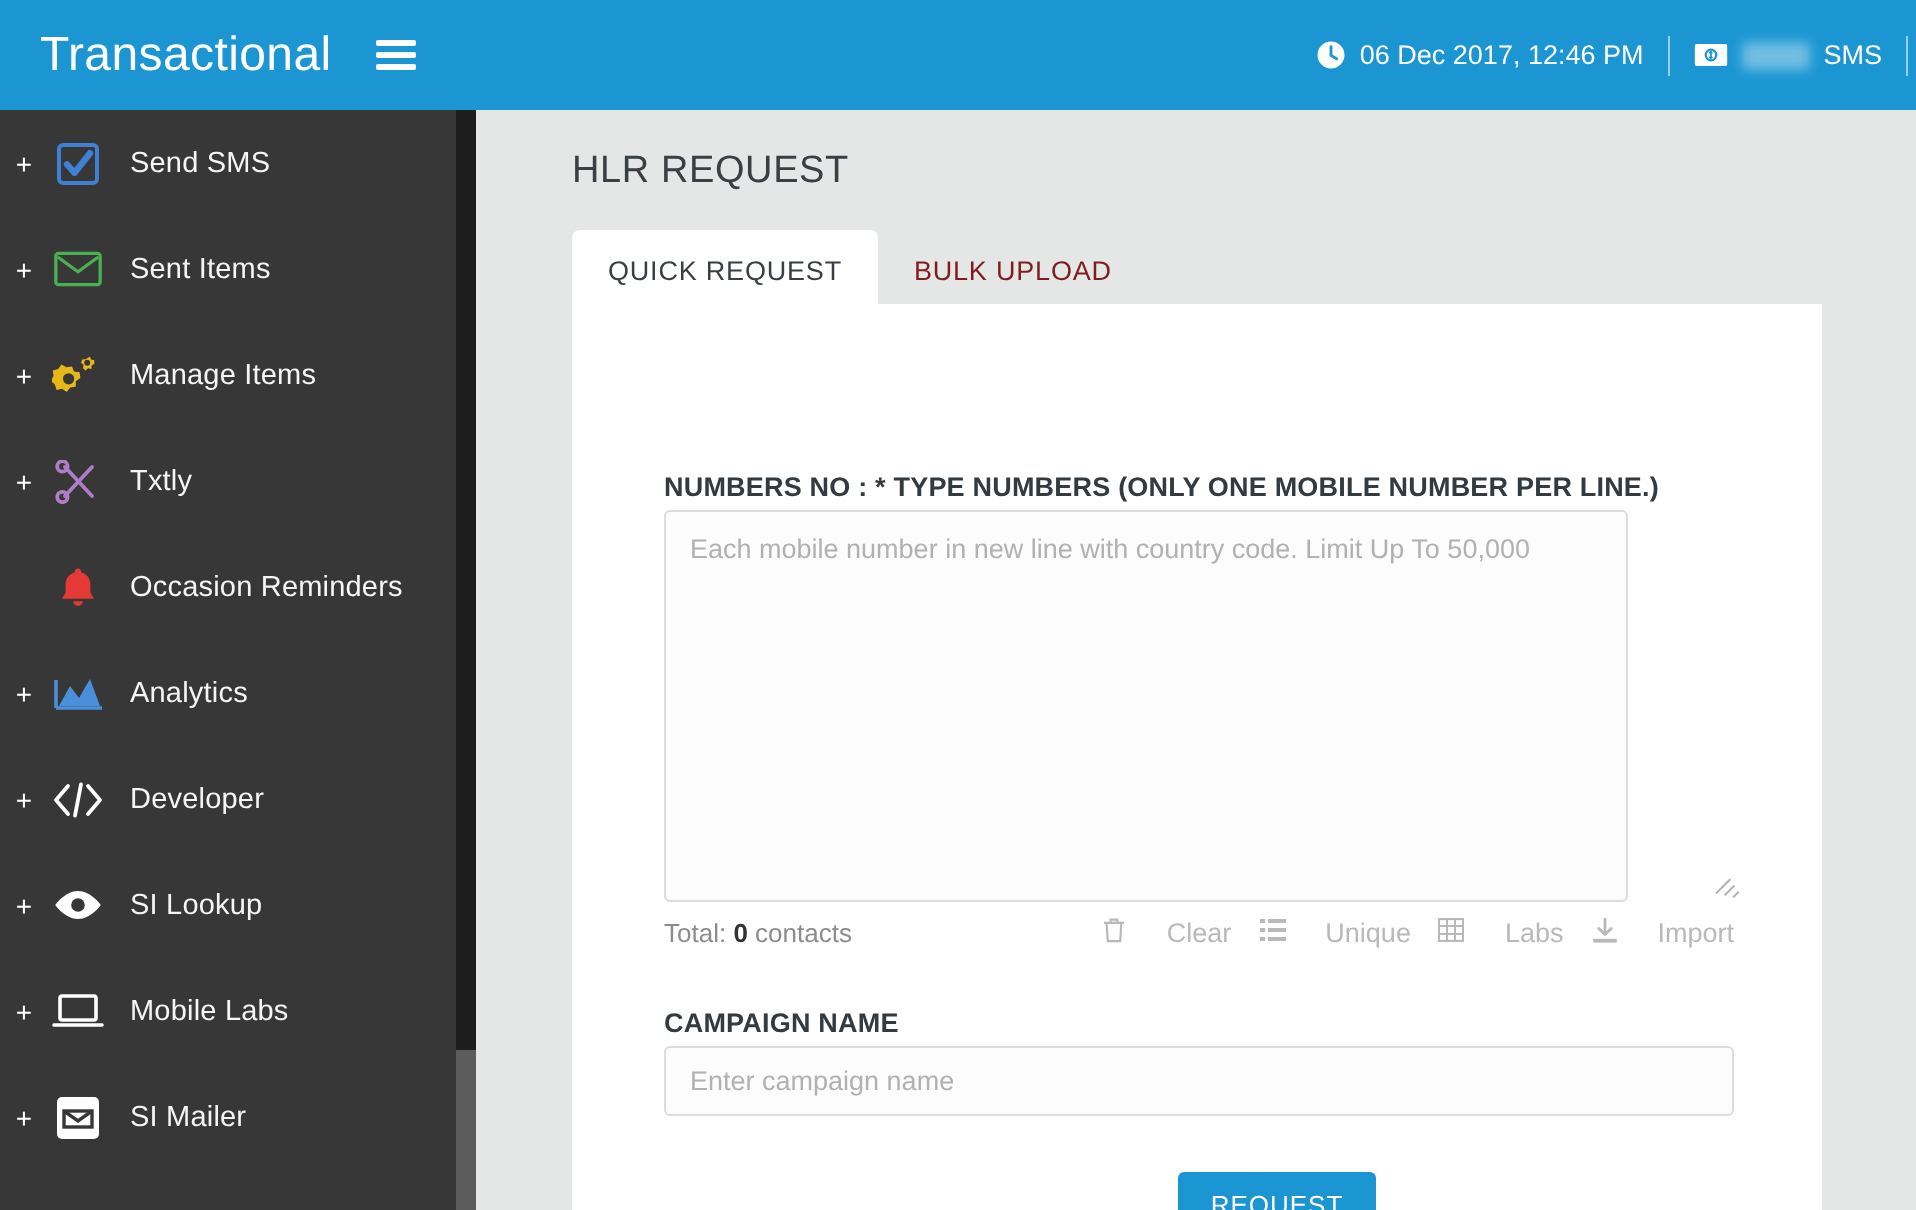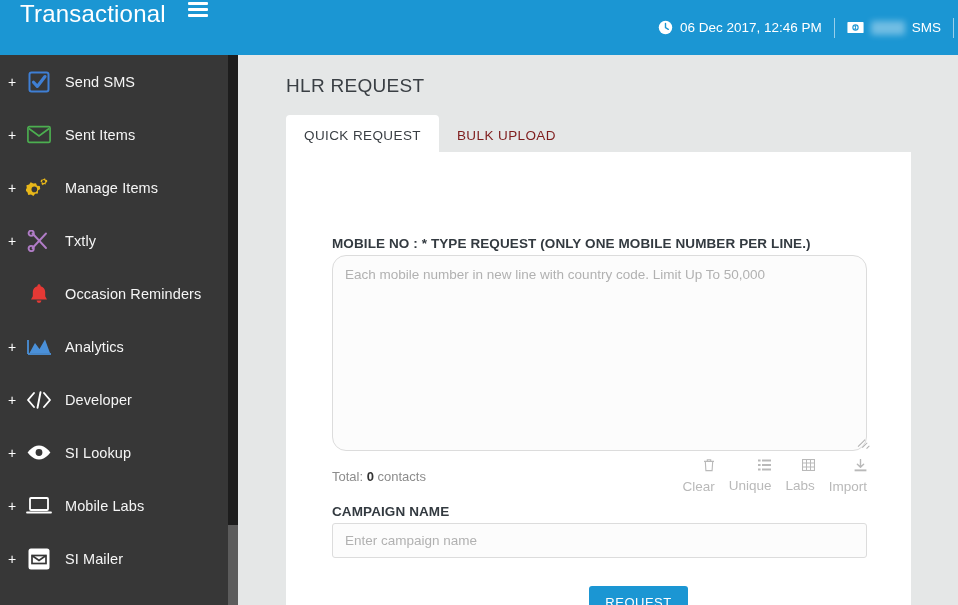--- a/index.html
+++ b/index.html
@@ -8,21 +8,21 @@
     overflow: hidden;
     font-family: "Liberation Sans", sans-serif;
     background: #e5e7e7;
   }
 
   
   .topbar {
     position: absolute; top: 0; left: 0;
     width: 958px; height: 55px;
     background: #1b96d3;
-    display: flex; 
+    display: flex; align-items: center;
     color: #ffffff;
   }
   .brand {
     font-size: 24px; font-weight: 400;
     color: #ffffff;
     margin-left: 20px;
     letter-spacing: .2px;
     white-space: nowrap;
   }
   .hamburger {
@@ -124,22 +124,22 @@
   .field-label {
     position: absolute;
     font-size: 13.5px; color: #333a40;
     font-weight: 700; letter-spacing: .1px;
   }
   .lbl-mobile { top: 84px; left: 46px; }
   .lbl-campaign { top: 352px; left: 46px; }
 
   textarea.numbers {
     position: absolute; top: 103px; left: 46px;
-    width: 535px; height: 196px;
-    border: 1px solid #dcdcdc; border-radius: 14px;
+    width: 482px; height: 196px;
+    border: 1px solid #dcdcdc; border-radius: 3px;
     background: #fcfcfc;
     font-family: "Liberation Sans", sans-serif;
     font-size: 13.5px; color: #444;
     padding: 11px 12px;
     resize: none;
     outline: none;
   }
   textarea.numbers::placeholder { color: #b1b1b1; }
   .resize-grip {
     position: absolute; top: 285px; left: 567px;
@@ -157,22 +157,22 @@
   .meta-row {
     position: absolute; top: 306px; left: 46px;
     width: 535px;
     display: flex; align-items: center;
     font-size: 13px;
   }
   .total-text { color: #8c8c8c; }
   .total-text b { color: #333; font-weight: 700; }
   .actions { margin-left: auto; display: flex; align-items: center; gap: 14px; }
   .act {
-    display: flex; align-items: flex-end; gap: 4px;
-    color: #b9b9b9; cursor: pointer; font-size: 13.5px; flex-direction: column;
+    display: flex; align-items: center; gap: 20px;
+    color: #b9b9b9; cursor: pointer; font-size: 13.5px;
   }
 
   input.campaign {
     position: absolute; top: 371px; left: 46px;
     width: 535px; height: 35px;
     border: 1px solid #dcdcdc; border-radius: 3px;
     background: #fcfcfc;
     font-family: "Liberation Sans", sans-serif;
     font-size: 13.5px; color: #444;
     padding: 16px 12px;
@@ -365,21 +365,21 @@
 
   <div class="page-title">HLR REQUEST</div>
 
   <div class="tabs">
     <div class="tab active">QUICK REQUEST</div>
     <div class="tab">BULK UPLOAD</div>
   </div>
 
   <div class="card">
 
-    <div class="field-label lbl-mobile">MOBILE NO : * TYPE REQUEST (ONLY ONE MOBILE NUMBER PER LINE.)</div>
+    <div class="field-label lbl-mobile">NUMBERS NO : * TYPE NUMBERS (ONLY ONE MOBILE NUMBER PER LINE.)</div>
 
     <textarea class="numbers" placeholder="Each mobile number in new line with country code. Limit Up To 50,000" style=""></textarea>
 
     <div class="resize-grip">
       <i></i>
         <i></i>
         <i></i>
     </div>
 
     <div class="meta-row">

